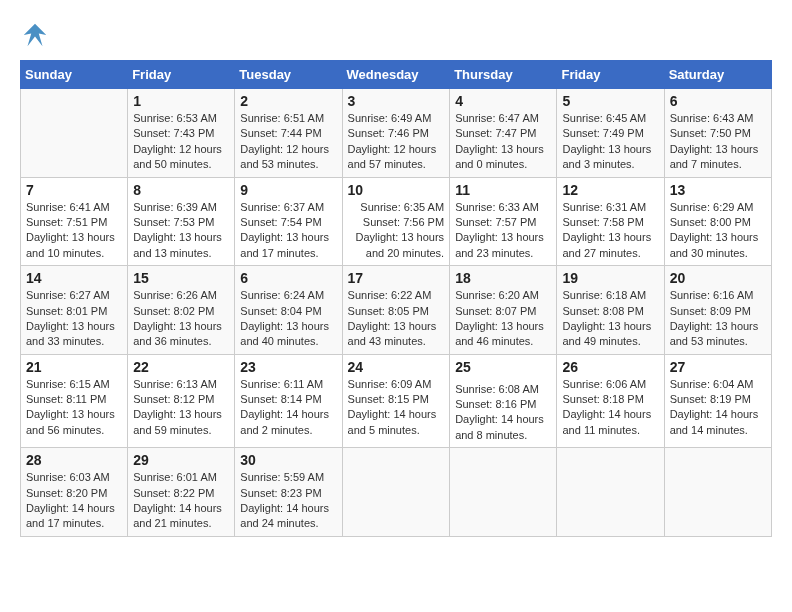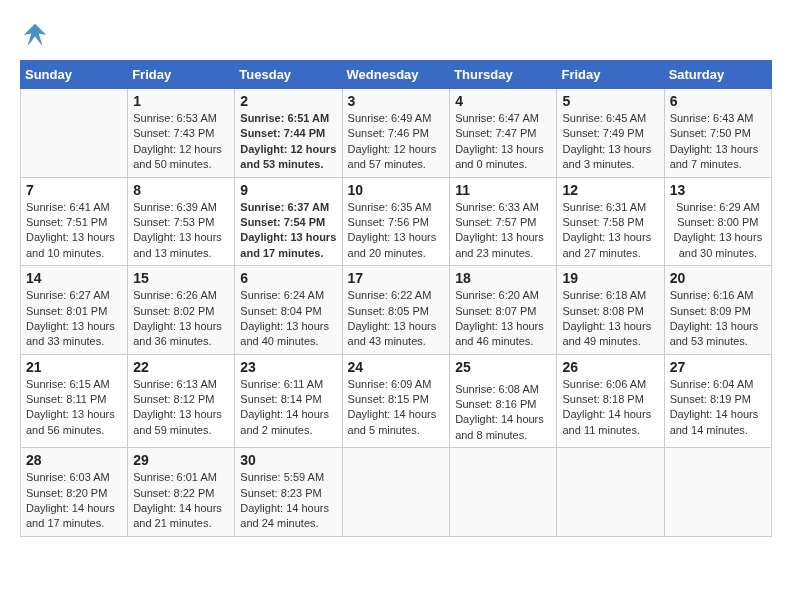--- a/index.html
+++ b/index.html
@@ -124,21 +124,21 @@
         <td class="empty-cell"></td>
         <td>
           <span class="day-number">1</span>
           <div class="day-info" style="white-space: pre-line;">Sunrise: 6:53 AM
 Sunset: 7:43 PM
 Daylight: 12 hours
 and 50 minutes.</div>
         </td>
         <td>
           <span class="day-number">2</span>
-          <div class="day-info" style="white-space: pre-line; font-weight: bold;">Sunrise: 6:51 AM
+          <div class="day-info" style="white-space: pre-line;">Sunrise: 6:51 AM
 Sunset: 7:44 PM
 Daylight: 12 hours
 and 53 minutes.</div>
         </td>
         <td>
           <span class="day-number">3</span>
           <div class="day-info" style="white-space: pre-line;">Sunrise: 6:49 AM
 Sunset: 7:46 PM
 Daylight: 12 hours
 and 57 minutes.</div>
@@ -175,49 +175,49 @@
         </td>
         <td>
           <span class="day-number">8</span>
           <div class="day-info" style="white-space: pre-line;">Sunrise: 6:39 AM
 Sunset: 7:53 PM
 Daylight: 13 hours
 and 13 minutes.</div>
         </td>
         <td>
           <span class="day-number">9</span>
-          <div class="day-info" style="white-space: pre-line; font-weight: bold;">Sunrise: 6:37 AM
+          <div class="day-info" style="white-space: pre-line;">Sunrise: 6:37 AM
 Sunset: 7:54 PM
 Daylight: 13 hours
 and 17 minutes.</div>
         </td>
         <td>
           <span class="day-number">10</span>
-          <div class="day-info" style="white-space: pre-line;">Sunrise: 6:35 AM
+          <div class="day-info" style="white-space: pre-line; text-align: right;">Sunrise: 6:35 AM
 Sunset: 7:56 PM
 Daylight: 13 hours
 and 20 minutes.</div>
         </td>
         <td>
           <span class="day-number">11</span>
           <div class="day-info" style="white-space: pre-line;">Sunrise: 6:33 AM
 Sunset: 7:57 PM
 Daylight: 13 hours
 and 23 minutes.</div>
         </td>
         <td>
           <span class="day-number">12</span>
           <div class="day-info" style="white-space: pre-line;">Sunrise: 6:31 AM
 Sunset: 7:58 PM
 Daylight: 13 hours
 and 27 minutes.</div>
         </td>
         <td>
           <span class="day-number">13</span>
-          <div class="day-info" style="white-space: pre-line; text-align: center;">Sunrise: 6:29 AM
+          <div class="day-info" style="white-space: pre-line;">Sunrise: 6:29 AM
 Sunset: 8:00 PM
 Daylight: 13 hours
 and 30 minutes.</div>
         </td>
       </tr>
       <tr>
         <td>
           <span class="day-number">14</span>
           <div class="day-info" style="white-space: pre-line;">Sunrise: 6:27 AM
 Sunset: 8:01 PM

